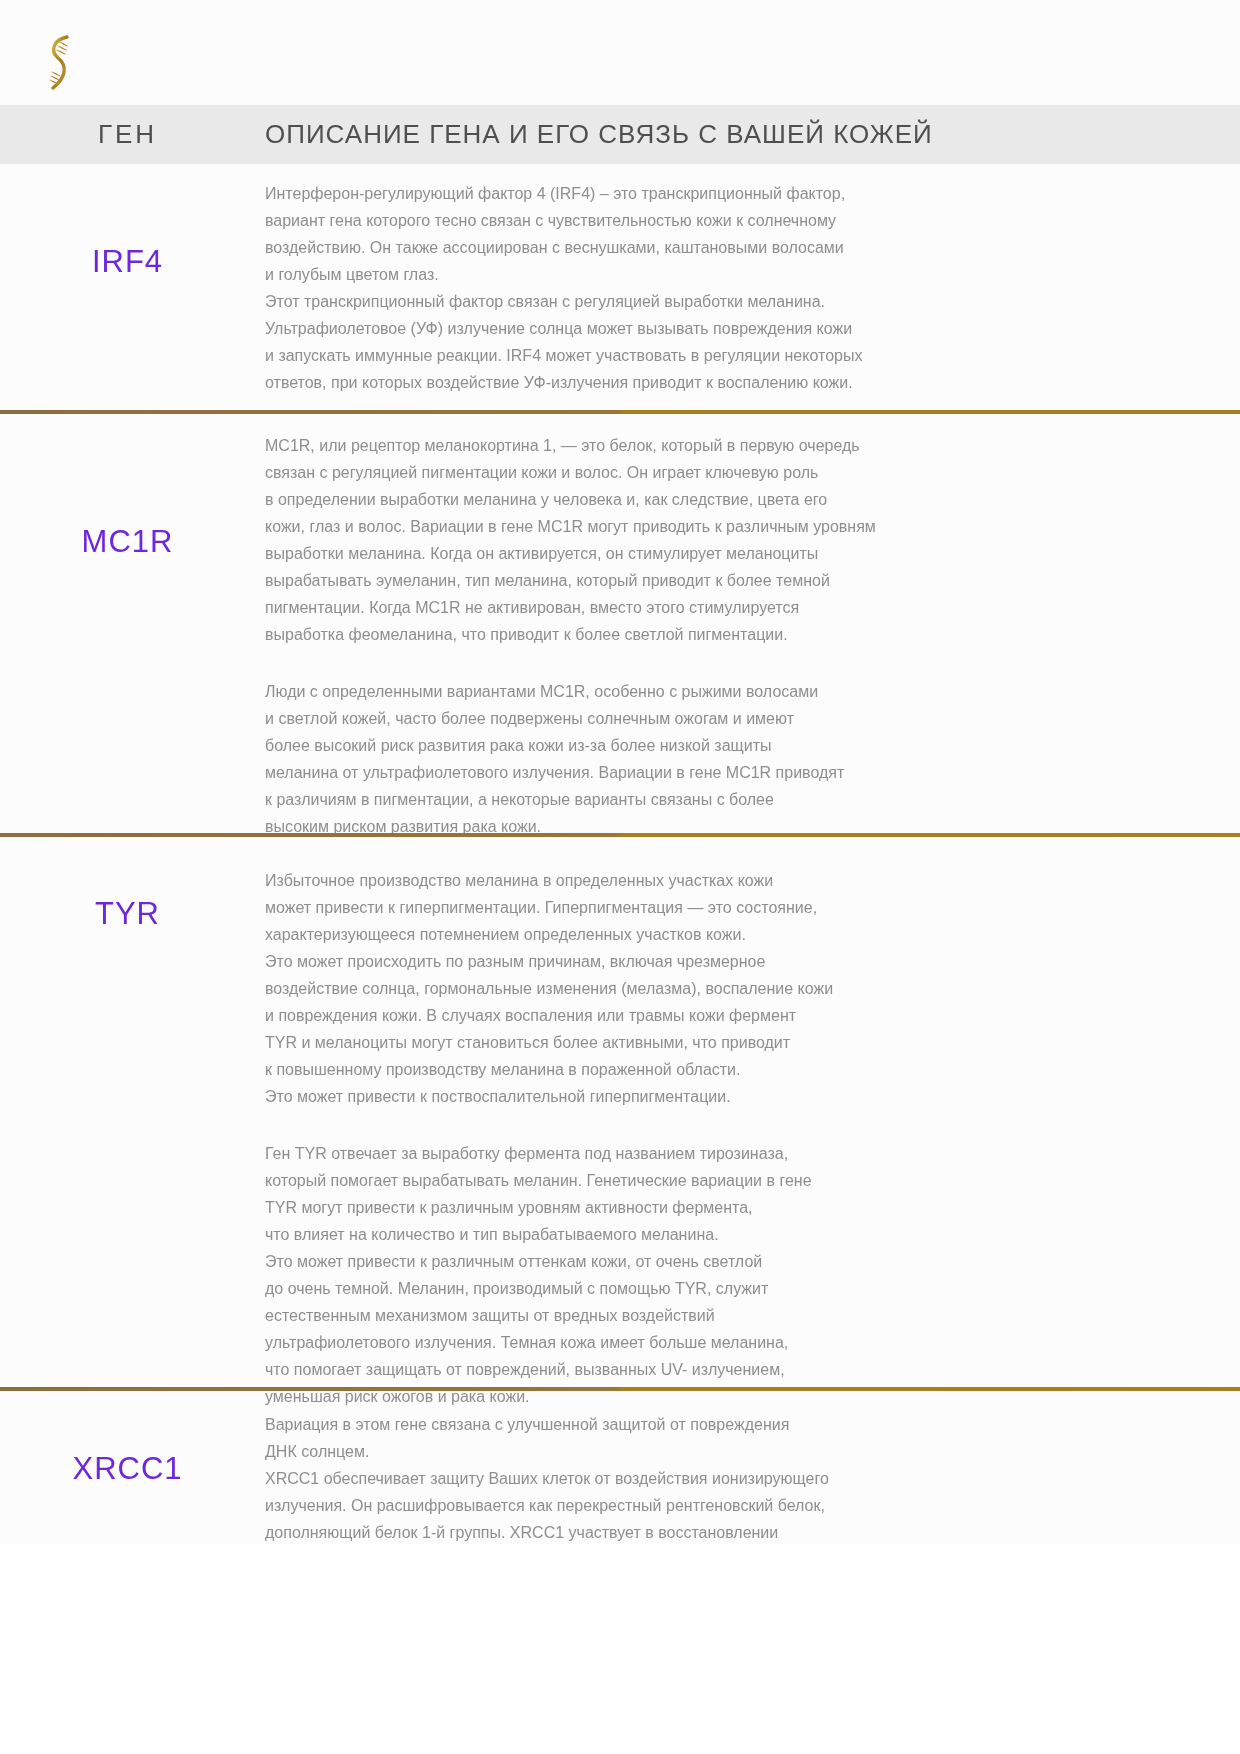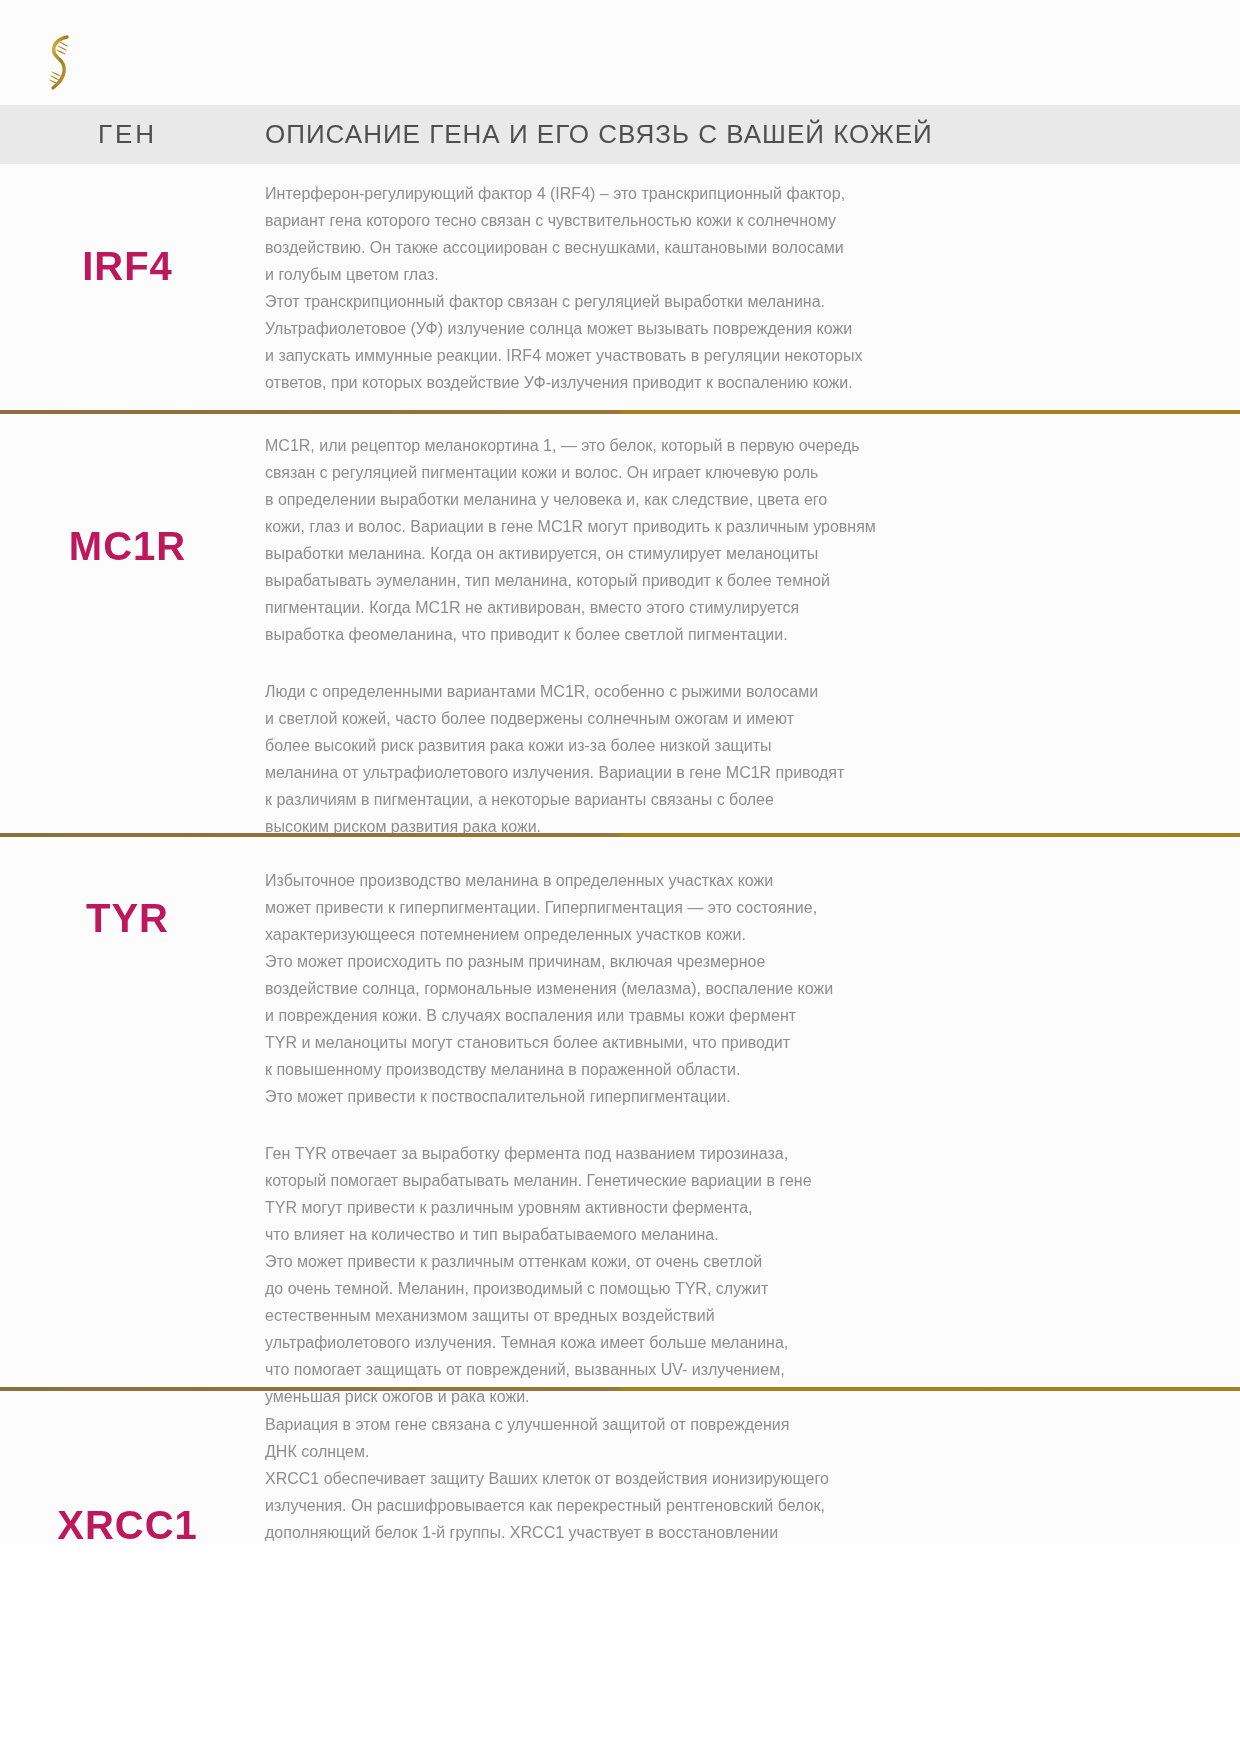--- a/index.html
+++ b/index.html
@@ -24,30 +24,30 @@
     font-size:26px;letter-spacing:3px;color:#4f4f4f;font-weight:300;
   }
   .th-desc{
     font-size:26px;letter-spacing:1px;color:#4f4f4f;font-weight:300;
   }
   
   .tbody{position:absolute;top:164px;left:0;right:0;display:flex;flex-direction:column;}
   .row{display:flex;}
   .row .col-gene{align-items:flex-start;}
   .gene-label{
-    font-size:40px;letter-spacing:1px;color:#be185d;font-weight:700;
+    font-size:31px;letter-spacing:1px;color:#6d28d9;font-weight:400;
   }
   .row-irf4{height:246px;}
   .row-mc1r{height:419px;}
   .row-tyr{height:550px;}
   .row-xrcc1{height:250px;}
   .row-irf4 .gene-label{margin-top:80px;}
   .row-mc1r .gene-label{margin-top:110px;}
   .row-tyr  .gene-label{margin-top:59px;}
-  .row-xrcc1 .gene-label{margin-top:112px;}
+  .row-xrcc1 .gene-label{margin-top:60px;}
   .row-irf4 .col-desc{padding-top:16px;}
   .row-mc1r .col-desc{padding-top:18px;}
   .row-tyr  .col-desc{padding-top:30px;}
   .row-xrcc1 .col-desc{padding-top:20px;}
   .para{
     margin:0;
     font-size:16px;line-height:27px;
     color:#8e8e8e;font-weight:300;
     white-space:pre-line;
   }

